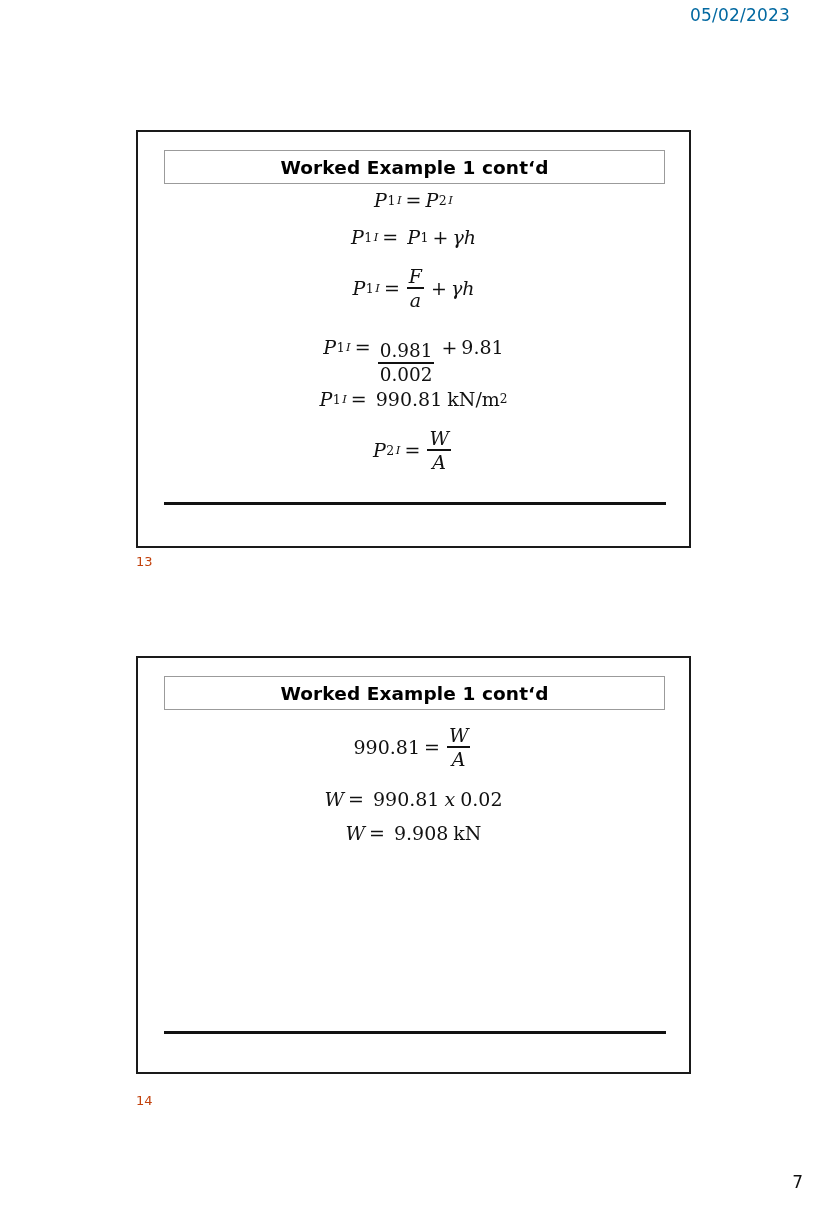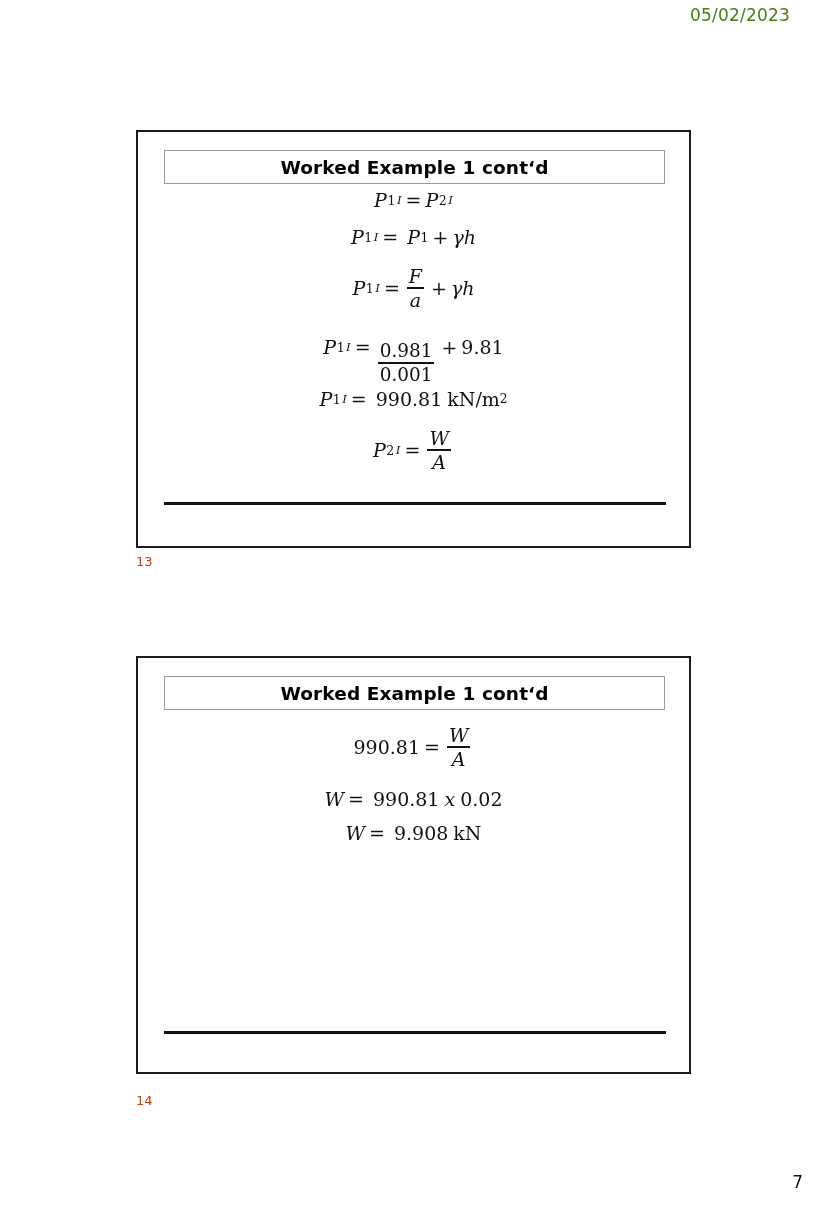--- a/index.html
+++ b/index.html
@@ -17,21 +17,21 @@
     overflow: hidden;
   }
 
   
   .page-date {
     position: absolute;
     top: 5px;
     right: 38px;
     font-family: "DejaVu Sans", "Liberation Sans", sans-serif;
     font-size: 17px;
-    color: #4d7c0f;
+    color: #0369a1;
     letter-spacing: 0.2px;
   }
   .page-number {
     position: absolute;
     right: 25px;
     bottom: 17px;
     font-family: "DejaVu Sans", "Liberation Sans", sans-serif;
     font-size: 17px;
     color: #111111;
   }
@@ -220,21 +220,21 @@
     </div>
 
     <div class="math math-row" style="height:62px;">
       <span class="var">P</span>
         <span class="sub">1</span>
         <span class="sup-i">I</span>
       <span class="op">=</span>
       <span class="frac tight">
         <span class="numer num">0.981</span>
         <span class="bar"></span>
-        <span class="denom num">0.001</span>
+        <span class="denom num">0.002</span>
       </span>
       <span class="op">+</span>
       <span class="num">9.81</span>
     </div>
 
     <div class="math math-row" style="height:42px;">
       <span class="var">P</span>
         <span class="sub">1</span>
         <span class="sup-i">I</span>
       <span class="op">=</span>

